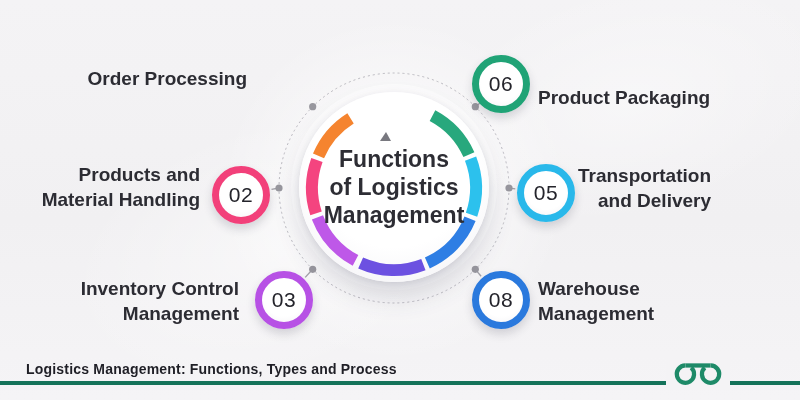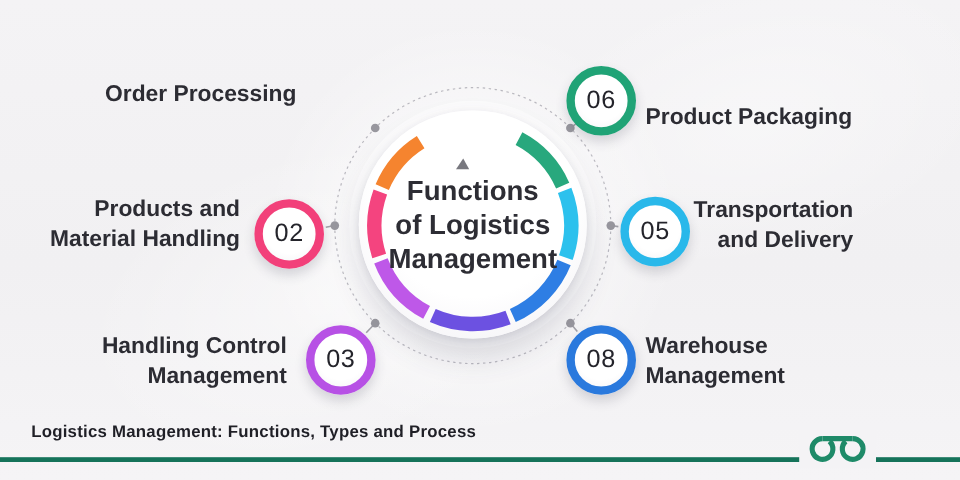--- a/index.html
+++ b/index.html
@@ -46,21 +46,21 @@
     position:absolute;z-index:5;font-size:19px;line-height:25px;font-weight:700;color:#2c2c33;
     white-space:nowrap;
   }
   .l1{right:553px;top:66px;text-align:right;}
   .l2{right:600px;top:162px;text-align:right;}
   .l3{right:561px;top:276px;text-align:right;}
   .l4{left:538px;top:276px;text-align:left;}
   .l5{left:578px;top:163px;text-align:right;}
   .l6{left:538px;top:61px;text-align:left;margin-top:24px;}
   .footer-caption{
-    position:absolute;left:26px;top:351px;z-index:6;
+    position:absolute;left:26px;top:361px;z-index:6;
     font-size:14px;font-weight:700;color:#1f1f26;letter-spacing:.2px;
   }
   .footer-line{
     position:absolute;left:0;top:381px;width:800px;height:4px;z-index:6;
   }
   .logo-box{
     position:absolute;left:666px;top:356px;width:64px;height:34px;z-index:7;
     background:#f4f3f5;display:flex;align-items:center;justify-content:center;
   }
 </style>
@@ -126,21 +126,21 @@
 
   <div class="item-label l1">
     <div>Order Processing</div>
     <div></div>
   </div>
   <div class="item-label l2">
     <div>Products and</div>
     <div>Material Handling</div>
   </div>
   <div class="item-label l3">
-    <div>Handling Control</div>
+    <div>Inventory Control</div>
     <div>Management</div>
   </div>
   <div class="item-label l4">
     <div>Warehouse</div>
     <div>Management</div>
   </div>
   <div class="item-label l5">
     <div>Transportation</div>
     <div>and Delivery</div>
   </div>

